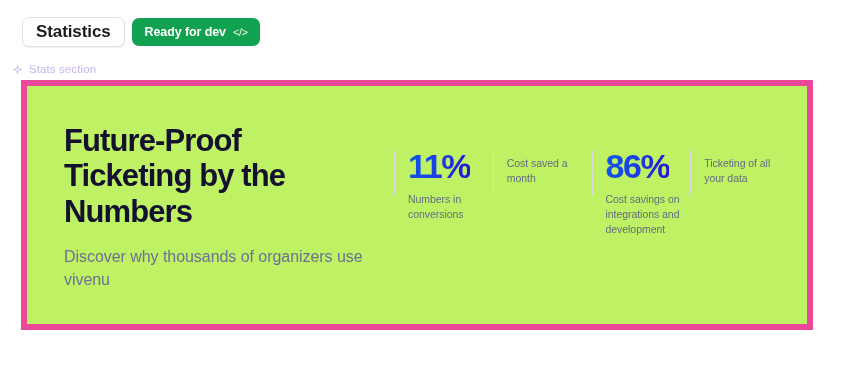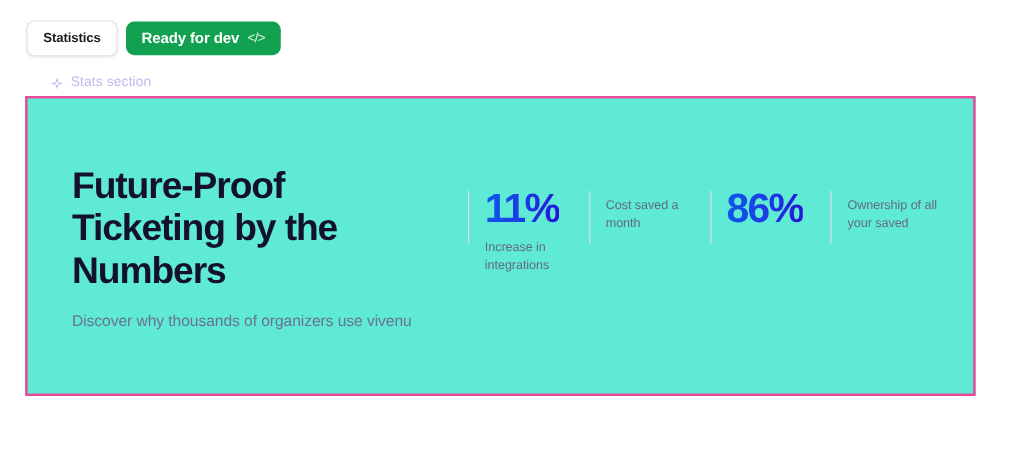--- a/index.html
+++ b/index.html
@@ -27,21 +27,21 @@
   }
   .chip-statistics {
     display: flex;
     align-items: center;
     height: 28px;
     padding: 0 13px;
     background: #ffffff;
     border: 1px solid #e3e3e6;
     border-radius: 7px;
     box-shadow: 0 1px 2px rgba(0,0,0,0.07);
-    font-size: 11px;
+    font-size: 17px;
     font-weight: 700;
     color: #1b1b1f;
     letter-spacing: -0.1px;
     white-space: nowrap;
     cursor: pointer;
   }
   .chip-ready {
     display: flex;
     align-items: center;
     gap: 7px;
@@ -62,21 +62,21 @@
     align-items: center;
     font-size: 11px;
     font-weight: 400;
     opacity: 0.92;
     letter-spacing: -0.5px;
   }
 
   
   .section-label {
     position: absolute;
-    left: 42px;
+    left: 12px;
     top: 63px;
     display: flex;
     align-items: center;
     gap: 6px;
     font-size: 11.5px;
     font-weight: 500;
     color: #c7b6ec;
     letter-spacing: 0.1px;
     white-space: nowrap;
   }
@@ -88,22 +88,22 @@
     justify-content: center;
   }
 
   
   .stats-card {
     position: absolute;
     left: 21px;
     top: 80px;
     width: 792px;
     height: 250px;
-    background: #5eead4;
-    border: 2px solid #ec4899;
+    background: #bef264;
+    border: 6px solid #ec4899;
     box-sizing: border-box;
     display: flex;
     align-items: center;
   }
 
   .card-inner {
     display: flex;
     width: 100%;
     height: 100%;
     align-items: center;
@@ -121,21 +121,21 @@
     margin: 0;
     font-size: 31px;
     line-height: 1.15;
     font-weight: 700;
     letter-spacing: -0.9px;
     color: #14112e;
     max-width: 250px;
   }
   .subhead {
     margin: 15px 0 0 0;
-    font-size: 13px;
+    font-size: 16px;
     line-height: 1.45;
     font-weight: 400;
     color: #6b7190;
     letter-spacing: -0.05px;
   }
 
   
   .stats-grid {
     flex: 1 1 auto;
     display: grid;
@@ -210,33 +210,34 @@
     <div class="headline-block">
       <h2 class="headline">Future-Proof Ticketing by the Numbers</h2>
       <p class="subhead">Discover why thousands of organizers use vivenu</p>
     </div>
 
     <div class="stats-grid">
 
       <div class="stat-item">
         <span class="stat-divider"></span>
         <div class="stat-value">11%</div>
-        <div class="stat-label">Increase in integrations</div>
+        <div class="stat-label">Numbers in conversions</div>
       </div>
 
       <div class="stat-item">
         <span class="stat-divider"></span>
         <div class="stat-label">Cost saved a month</div>
       </div>
 
       <div class="stat-item">
         <span class="stat-divider"></span>
         <div class="stat-value">86%</div>
-      </div>
-
-      <div class="stat-item">
-        <span class="stat-divider"></span>
-        <div class="stat-label">Ownership of all your saved</div>
+        <div class="stat-label">Cost savings on integrations and development</div>
+      </div>
+
+      <div class="stat-item">
+        <span class="stat-divider"></span>
+        <div class="stat-label">Ticketing of all your data</div>
       </div>
 
     </div>
   </div>
 </div>
 
 </body></html>

